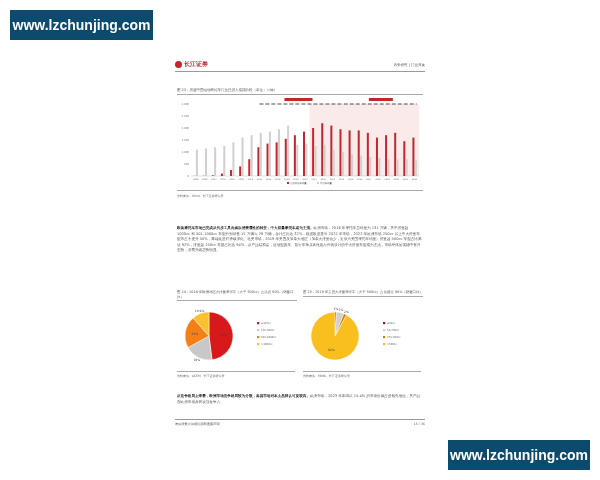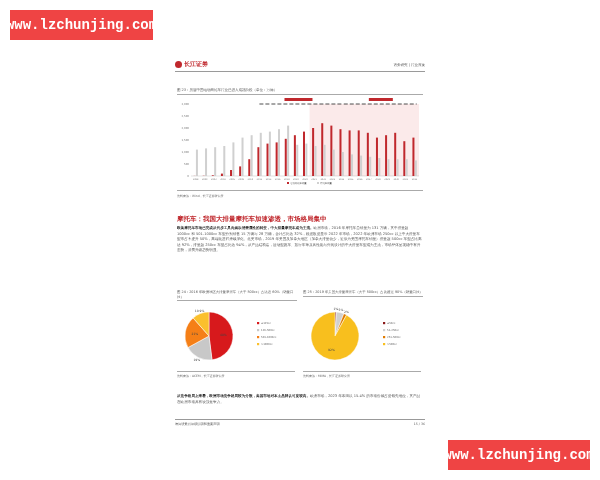--- a/index.html
+++ b/index.html
@@ -1,17 +1,17 @@
 <!DOCTYPE html>
 <html><head>
 <meta charset="utf-8">
 <style>
   * { box-sizing: border-box; margin: 0; padding: 0; }
   html, body { width: 600px; height: 480px; background: #ffffff; overflow: hidden; font-family: "DejaVu Sans", sans-serif; }
-  .watermark { position: absolute; background: #ef4444; color: #ffffff; font-family: Liberation Mono, monospace; font-weight: bold; font-size: 14px; display: flex; align-items: center; justify-content: center; }
+  .watermark { position: absolute; background: #0c4a6e; color: #ffffff; font-family: Liberation Sans, sans-serif; font-weight: bold; font-size: 14px; display: flex; align-items: center; justify-content: center; }
   .wm-top { left: 10px; top: 10px; width: 143px; height: 30px; }
   .wm-bottom { left: 448px; top: 440px; width: 142px; height: 30px; }
 
   .page { position: absolute; left: 170px; top: 58px; width: 264px; height: 370px; background: #fff; }
   .hdr { position: absolute; left: 5px; top: 2px; width: 250px; height: 12px; border-bottom: 1.5px solid #9a9a9a; }
   .logo { position: absolute; left: 0; top: 0; display: flex; align-items: center; gap: 2px; }
   .logo-mark { width: 7px; height: 7px; border-radius: 50%; background: #c0282d; }
   .logo-text { font-size: 6px; color: #c0282d; font-weight: bold; font-family: "DejaVu Serif", serif; }
   .hdr-right { position: absolute; right: 0; top: 3px; font-size: 3.5px; color: #555; }
 
@@ -142,21 +142,20 @@
         <rect x="191.84" y="2" width="24" height="3" fill="#c0282d"></rect>
         <rect x="110" y="86" width="2" height="2" fill="#c0282d"></rect>
         <text x="113" y="88" font-size="2.4" fill="#666">电动两轮车销量</text>
         <rect x="140" y="86" width="2" height="2" fill="#d0d0d0"></rect>
         <text x="143" y="88" font-size="2.4" fill="#666">摩托车销量</text>
       </svg>
   </div>
   <div class="fig-rule" style="top:132px;width:246px;"></div>
   <div class="src" style="left:7px;top:136px;">资料来源：Wind，长江证券研究所</div>
 
-  <div class="section-title">摩托车：我国大排量摩托车加速渗透，市场格局集中</div>
   <div class="body-text" style="top:168px;">
     <b>欧美摩托车市场已完成从代步工具向娱乐消费属性的转变，中大排量摩托车成为主流。</b><span>欧洲市场，2016 年摩托车总销量为 131 万辆，其中排量超 1000cc 和 501-1000cc 车型分别销售 15 万辆与 28 万辆，合计占比达 32%，根据数据显示 2022 年市场，2022 年欧洲市场 250cc 以上中大排量车型市占率提升 50%，高端化进程持续深化。北美市场，2019 年美国及加拿大地区（加拿大排量较少，近似为美国摩托车销量）排量超 500cc 车型占比高达 92%，排量超 250cc 车型占比达 94%，从产品结构看，运动型跑车、旅行车等兼具性能与外观设计的中大排量车型成为主流，市场整体呈现稳中有升态势，消费升级趋势明显。</span>
   </div>
 
   <div class="pie-box" style="left:7px;">
     <div class="pie-title">图 24：2016 年欧洲地区大排量摩托车（大于 500cc）占比近 60%（销量口径）</div>
     <svg id="pie1" viewBox="0 0 120 64">
         <path d="M32,32 L32,8 A24,24 0 0 1 35.00799760554331,55.81075283154747 Z" fill="#d7191c" stroke="#fff" stroke-width="0.5"></path>
         <text x="46.37158488936711" y="32.09581651877789" font-size="3" text-anchor="middle" fill="#444">48%</text>
         <path d="M32,32 L35.00799760554331,55.81075283154747 A24,24 0 0 1 10.96863967894728,43.56208817844117 Z" fill="#c8c8c8" stroke="#fff" stroke-width="0.5"></path>

